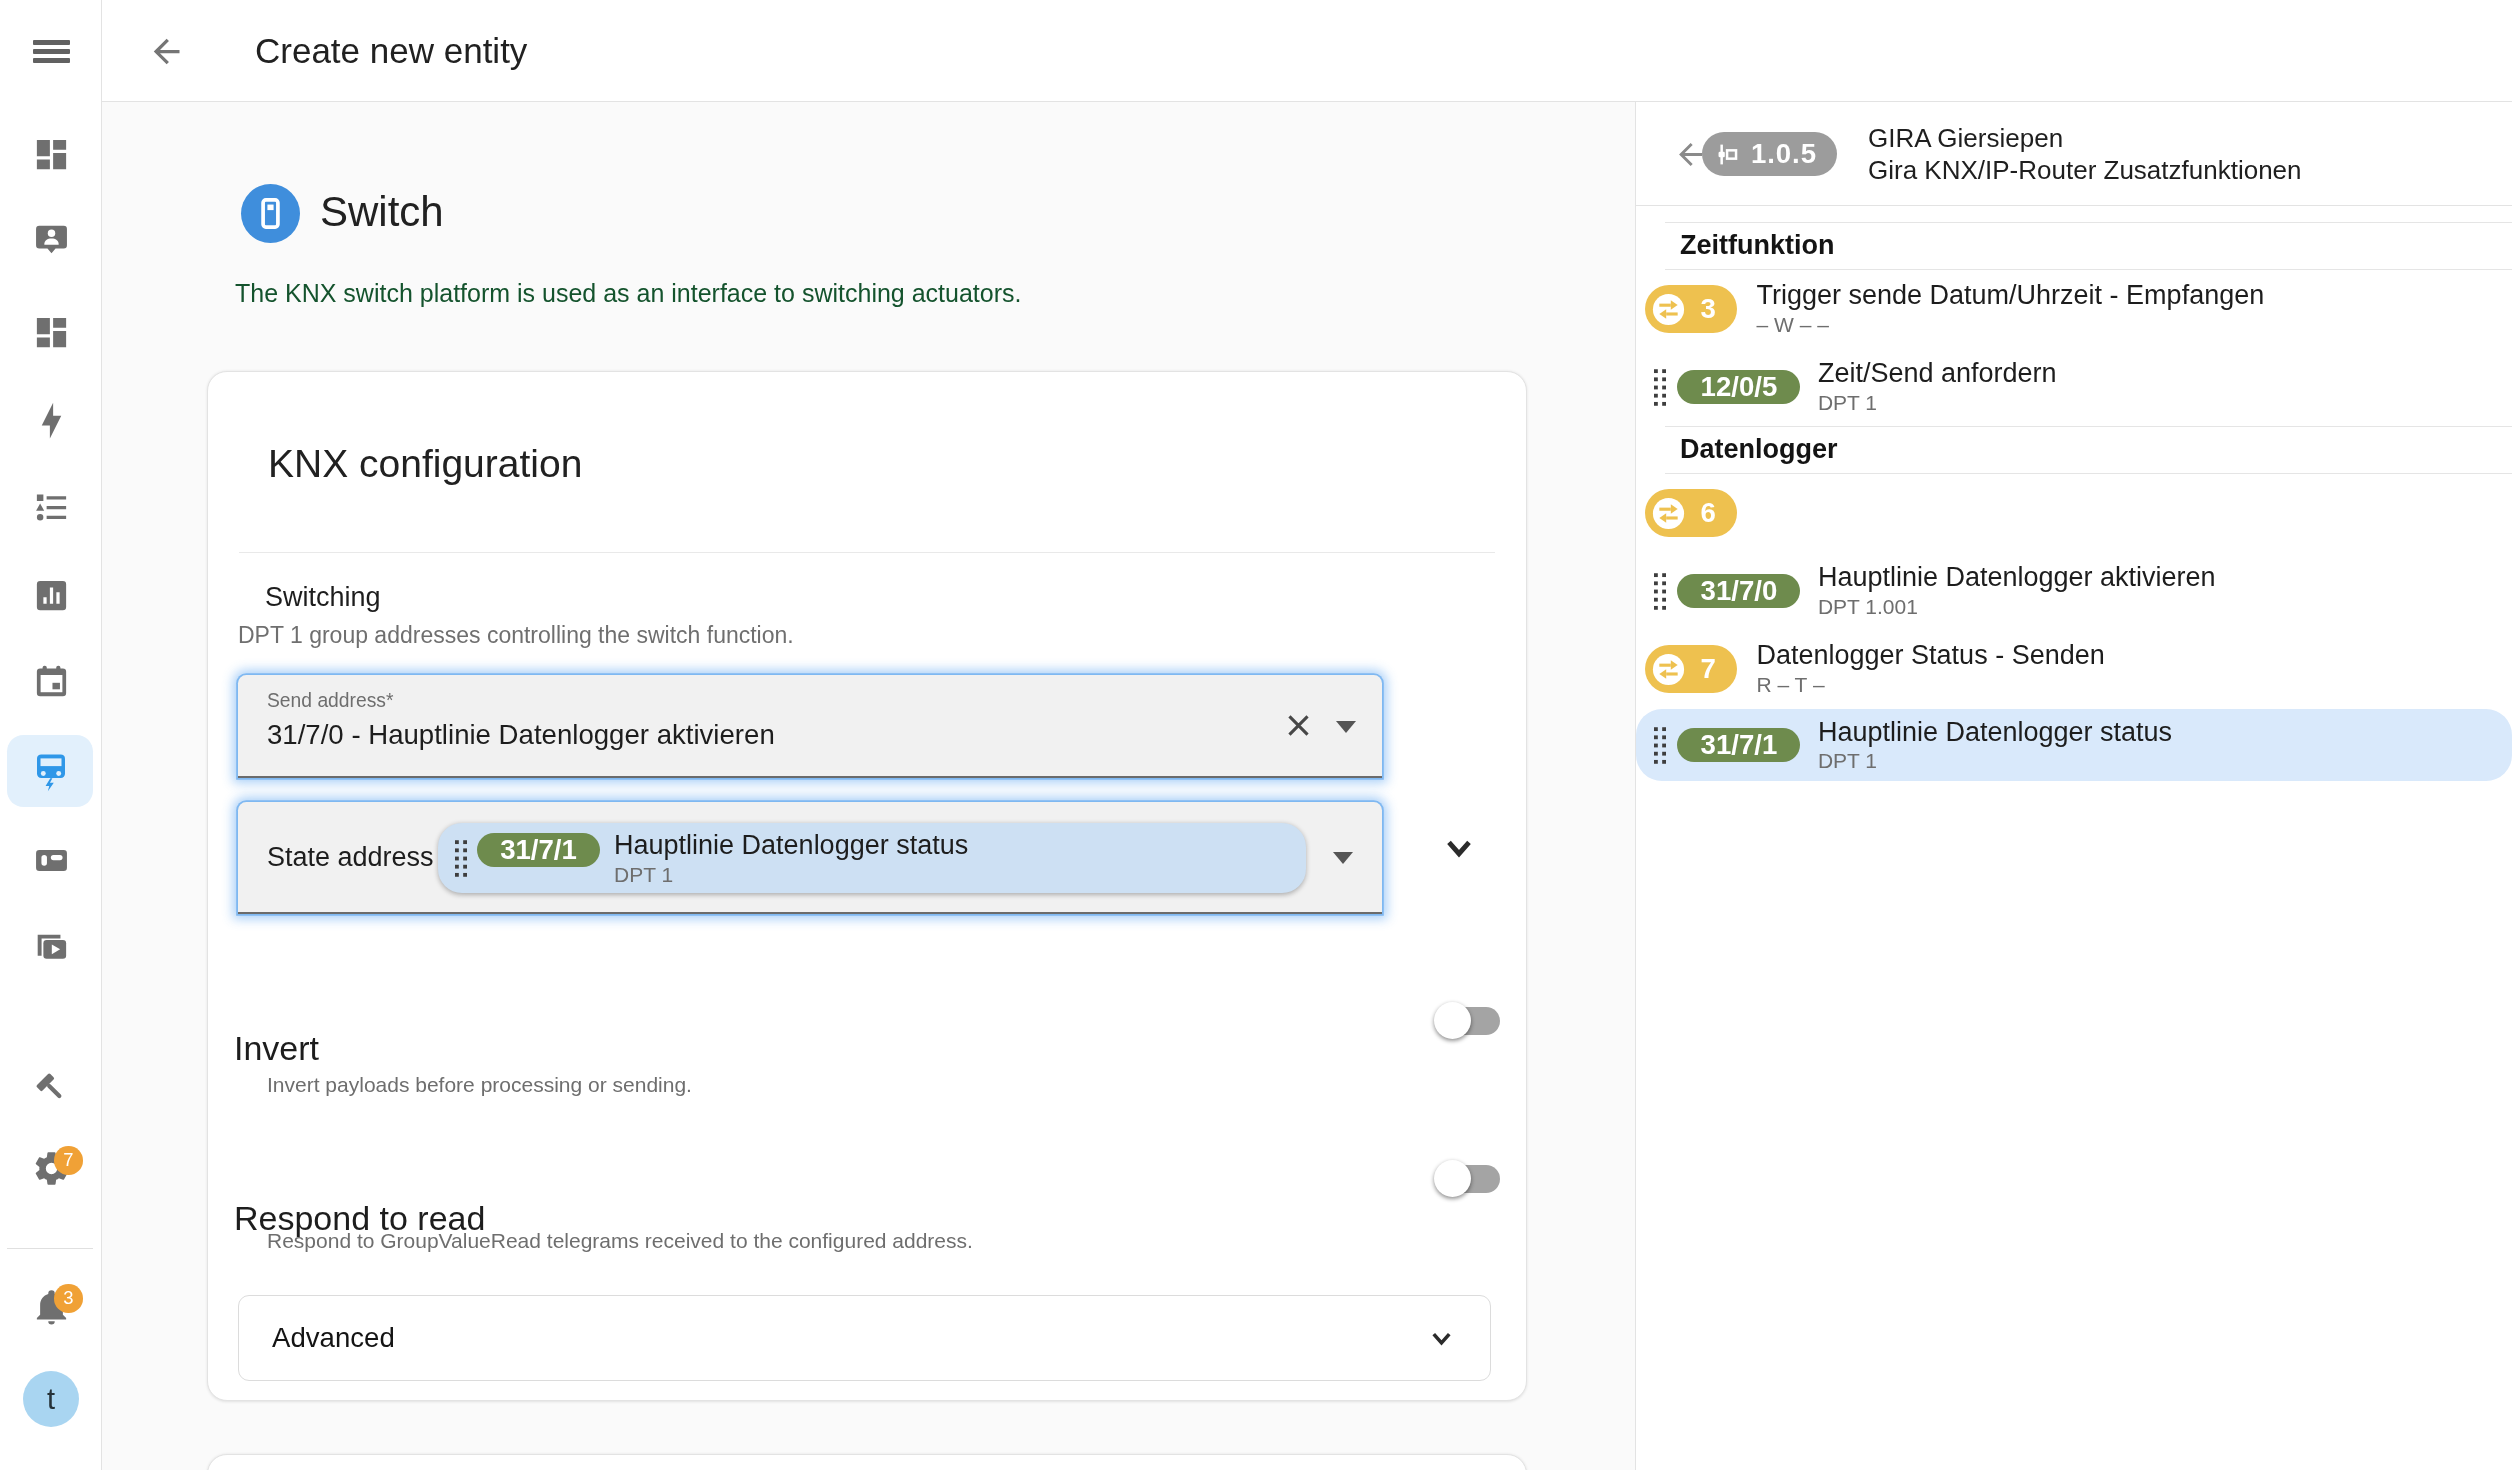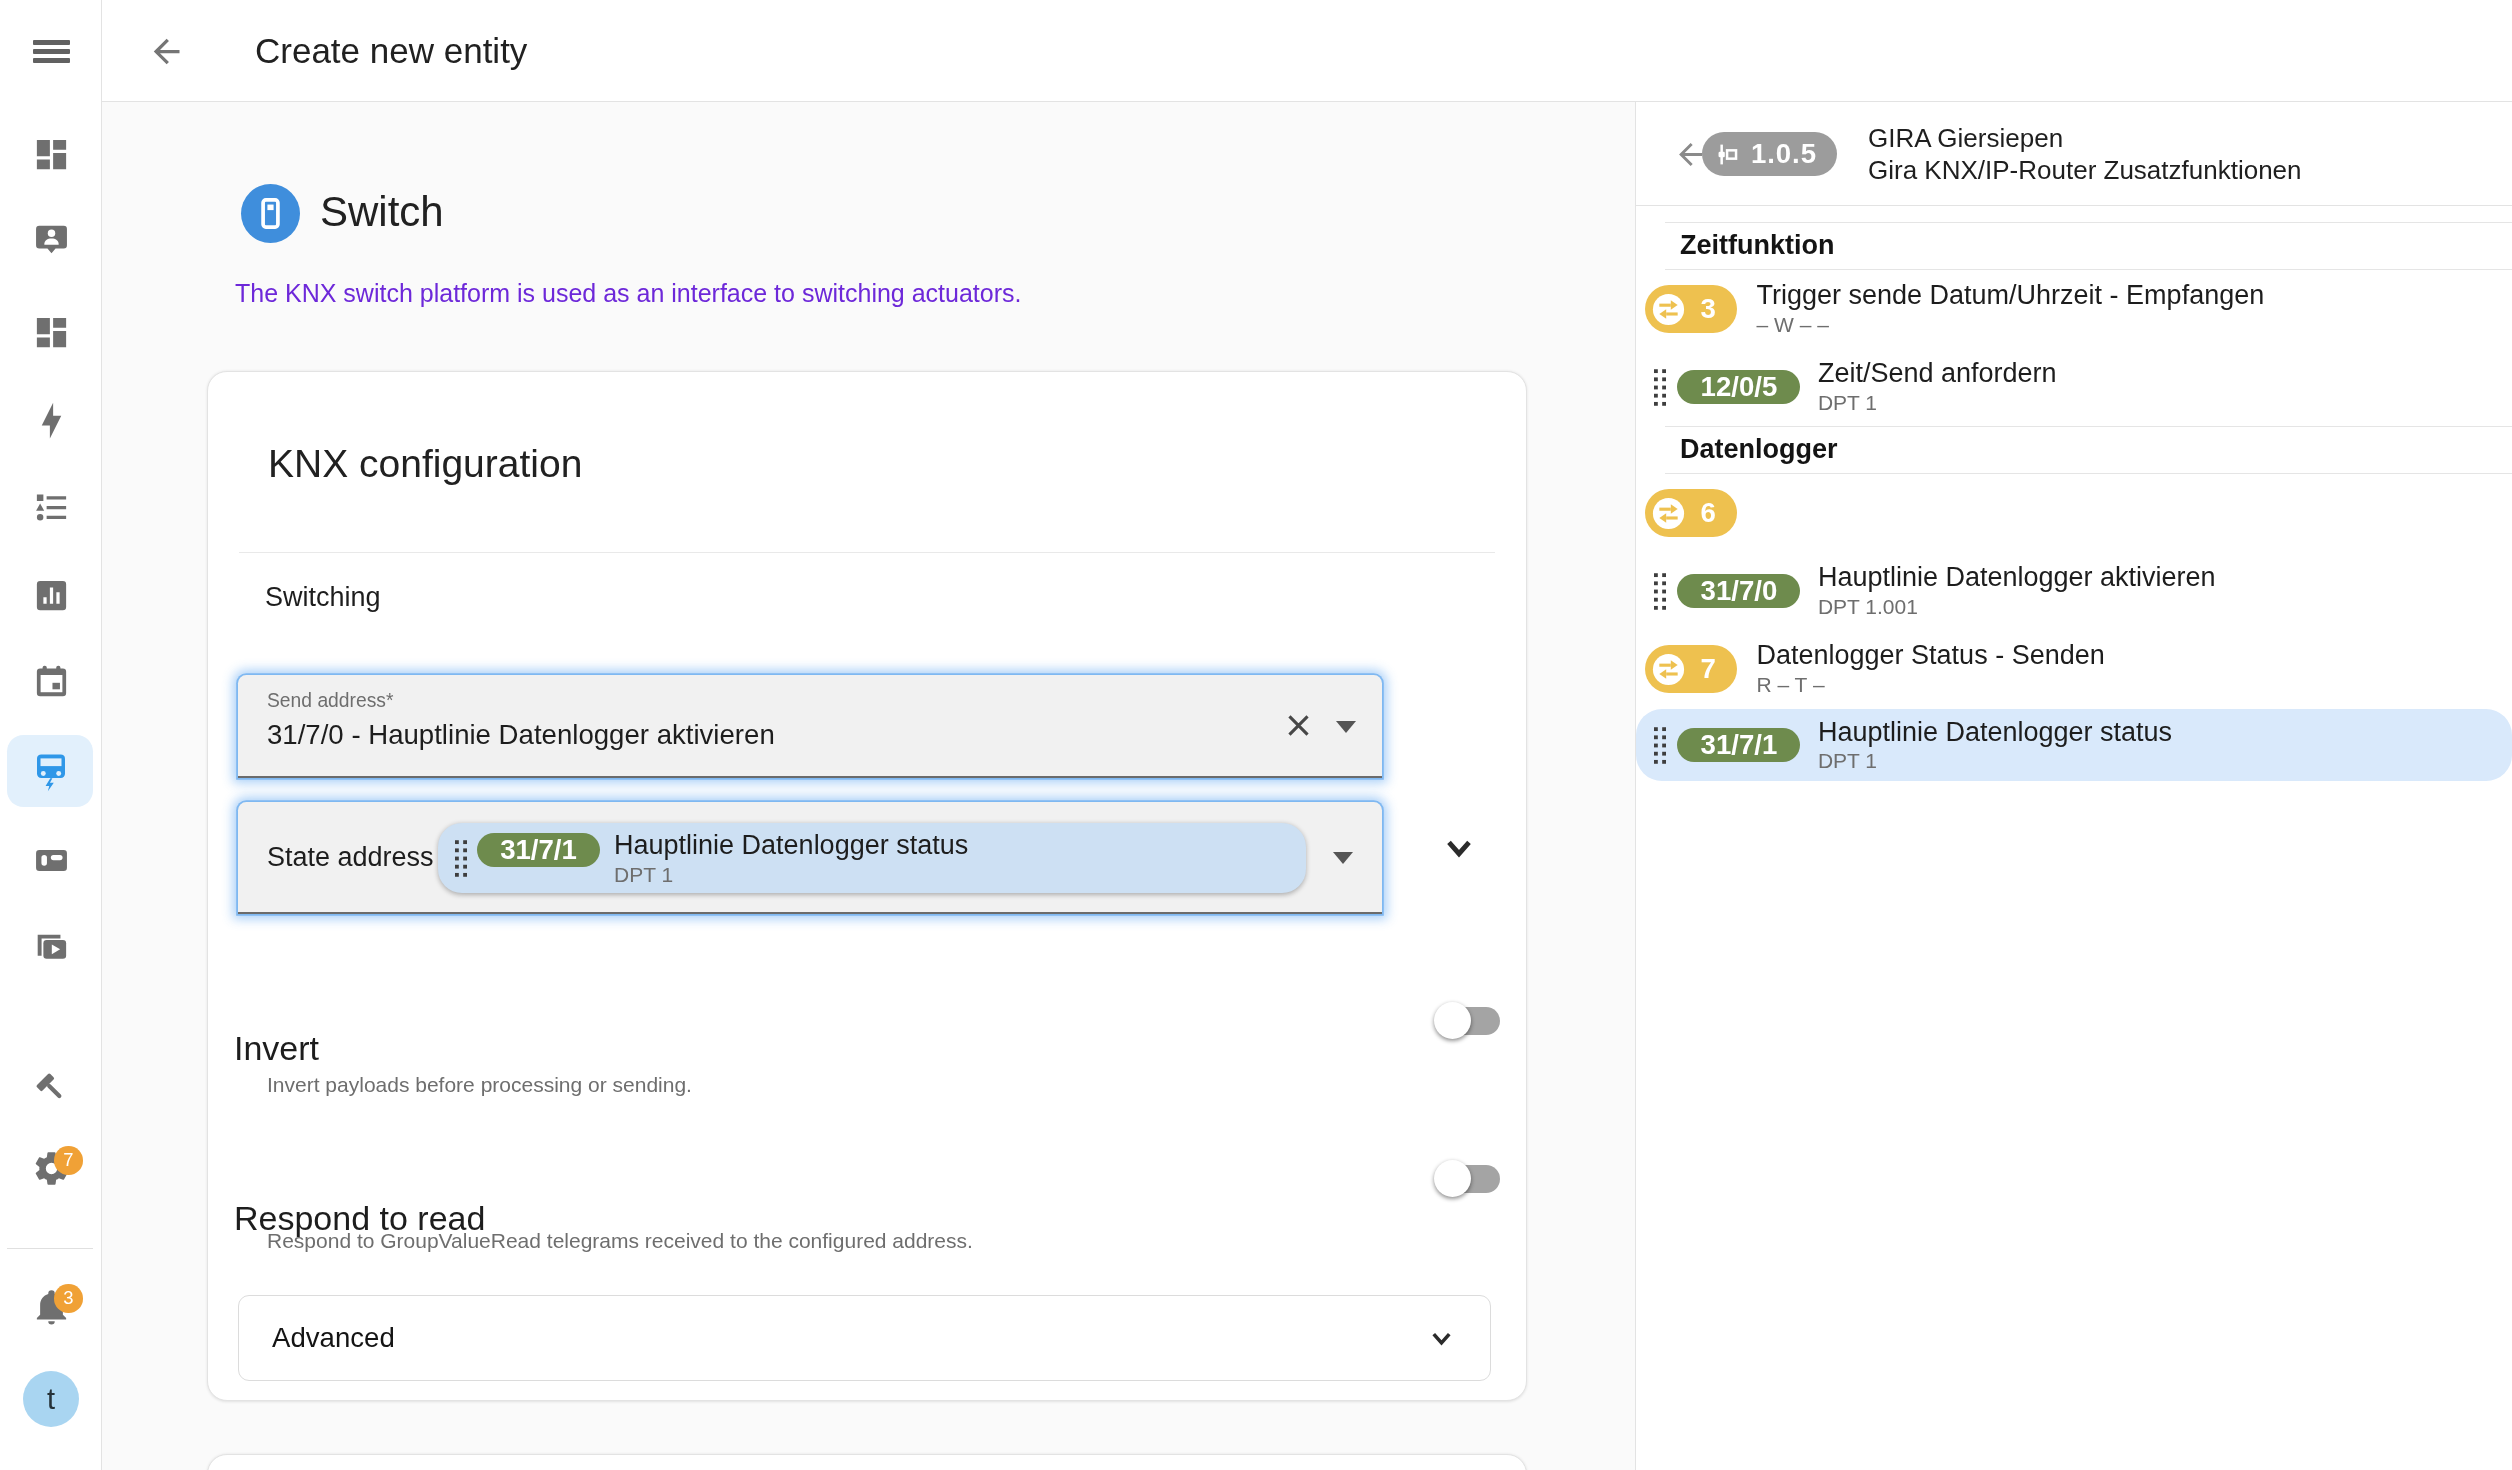--- a/index.html
+++ b/index.html
@@ -27,21 +27,21 @@
   .sb-badge { position:absolute; width:28.5px; height:28.5px; border-radius:50%; background:#f0a136; color:#fff;
     font-size:18.4px; display:flex; align-items:center; justify-content:center; z-index:2; }
   .avatar { position:absolute; left:23px; top:1371px; width:56px; height:56px; border-radius:50%;
     background:#a9d5f1; display:flex; align-items:center; justify-content:center; font-size:29px; color:#263238; cursor:pointer; }
 
   
   .main { position:absolute; left:102px; top:102px; width:1534px; height:1368px; background:#fafafa; }
   .plat-circle { position:absolute; left:139px; top:82px; width:59px; height:59px; border-radius:50%;
     background:#3f8edc; display:flex; align-items:center; justify-content:center; }
   .plat-title { position:absolute; left:218px; top:86px; font-size:42px; color:#212121; }
-  .plat-desc { position:absolute; left:133px; top:177px; font-size:25px; color:#6d28d9; }
+  .plat-desc { position:absolute; left:133px; top:177px; font-size:25px; color:#14532d; }
 
   .card { position:absolute; left:105px; top:269px; width:1320px; height:1030px; background:#fff;
     border:0.9px solid #e3e3e3; border-radius:20px; box-shadow:0 0.9px 2.8px rgba(0,0,0,.10); }
   .card2 { position:absolute; left:105px; top:1352px; width:1320px; height:55px; background:#fff;
     border:0.9px solid #e3e3e3; border-radius:20px 20px 0 0; box-shadow:0 0.9px 2.8px rgba(0,0,0,.10); }
   .card-h1 { position:absolute; left:60px; top:70px; font-size:39px; color:#212121; }
   .card-divider { position:absolute; left:31px; right:31px; top:180px; border-top:1.8px solid #e9e9e9; }
   .group-title { position:absolute; left:30px; top:210px; font-size:27px; color:#1d1d1d;margin-left:27px; }
   .group-desc { position:absolute; left:30px; top:250px; font-size:23px; color:#6f6f6f; }
 
@@ -225,20 +225,21 @@
         <rect x="10" y="6.2" width="4" height="3.6" fill="#fff"></rect>
       </svg>
     </div>
     <div class="plat-title">Switch</div>
     <div class="plat-desc">The KNX switch platform is used as an interface to switching actuators.</div>
 
     <div class="card">
       <div class="card-h1">KNX configuration</div>
       <div class="card-divider"></div>
       <div class="group-title">Switching</div>
+      <div class="group-desc">DPT 1 group addresses controlling the switch function.</div>
 
       <div class="field field-1">
         <div class="f-label">Send address*</div>
         <div class="f-value">31/7/0 - Hauptlinie Datenlogger aktivieren</div>
         <div class="clear-x">
           <svg width="31" height="31" viewBox="0 0 24 24">
               <path stroke="#474747" stroke-width="2.4" fill="none" d="M5,5L19,19M19,5L5,19"></path>
             </svg>
         </div>
         <div class="caret" style="right:26px; top:46px;"></div>

